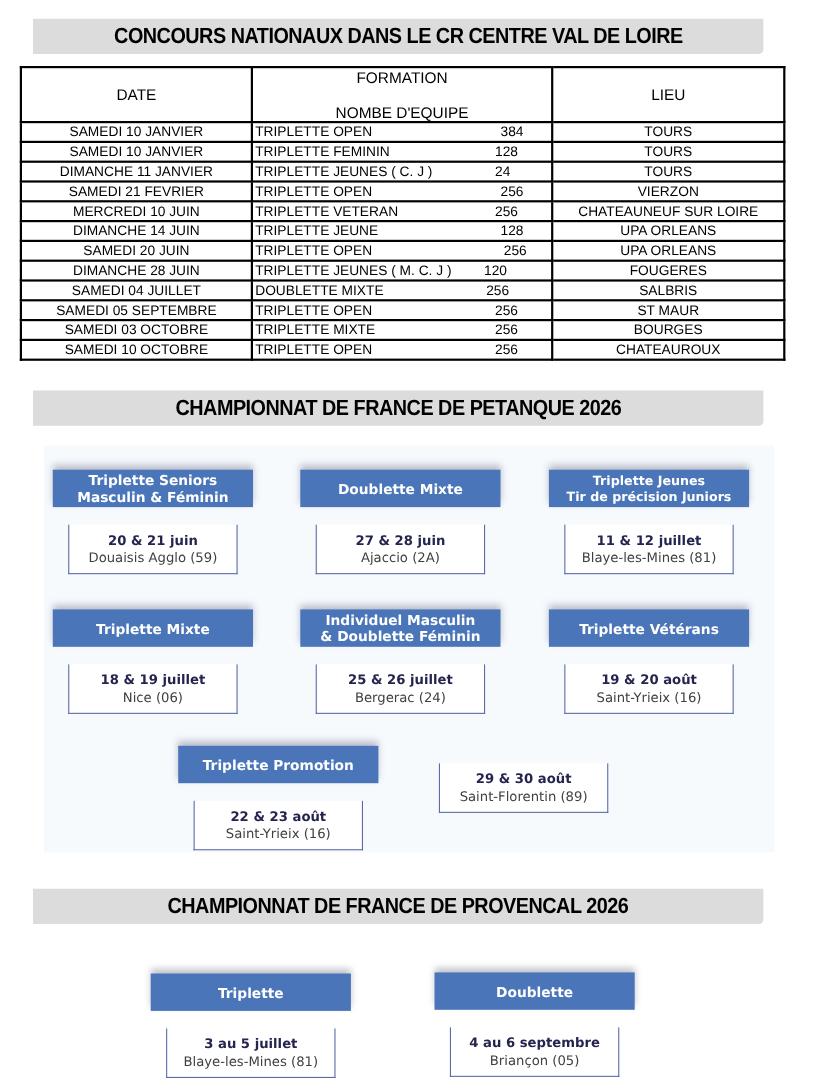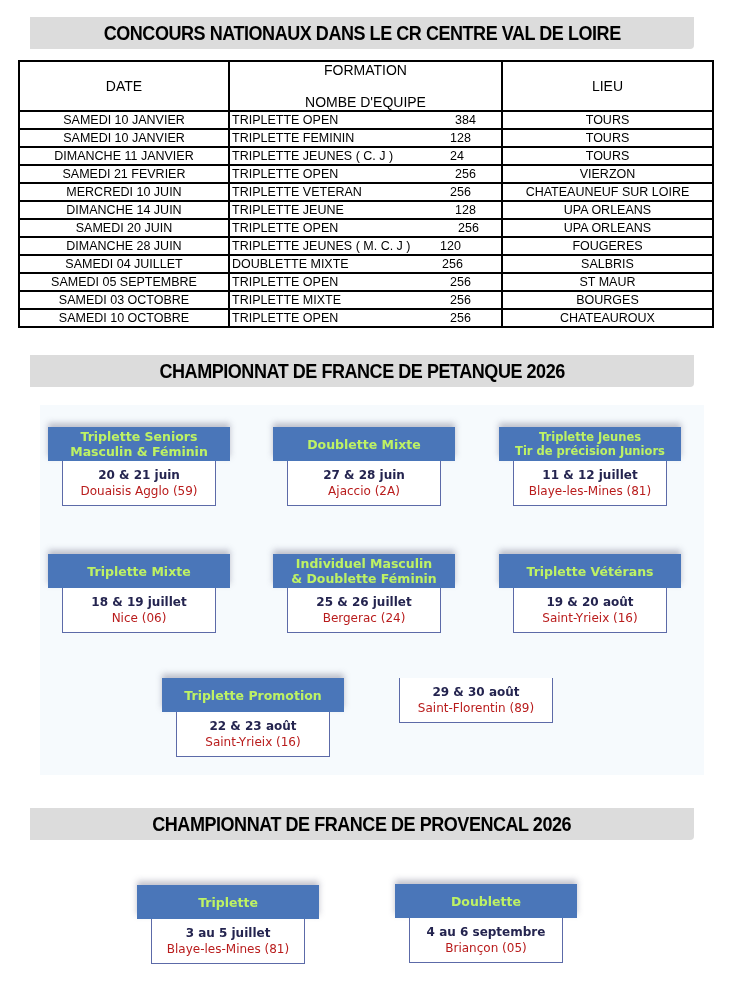--- a/index.html
+++ b/index.html
@@ -29,34 +29,34 @@
   .form-name { display: inline-block; }
   .form-count { position: absolute; top: 0; }
   .th-form { display: flex; justify-content: center; gap: 16px; flex-direction: column; }
 
   .panel {
     position: absolute; left: 40px; top: 405px; width: 664px; height: 370px;
     background: #f6fafd;
   }
   .card { position: absolute; width: 182px; }
   .card-head {
-    background: #4a76b9; color: #bef264; font-family: "DejaVu Sans", sans-serif;
+    background: #4a76b9; color: #ffffff; font-family: "DejaVu Sans", sans-serif;
     font-weight: bold; text-align: center; height: 34px;
     display: flex; align-items: center; justify-content: center; flex-direction: column;
     box-shadow: 0 -4px 6px rgba(80,80,110,0.35);
     font-size: 12.5px; line-height: 15px;
   }
   .card-head.small { font-size: 11.5px; line-height: 14px; }
   .card-body {
-    margin: 0 14px; background: #fff; border: 1.5px solid #5c6aa8; border-top: none;
+    margin: 16px 14px; background: #fff; border: 1.5px solid #5c6aa8; border-top: none;
     height: 44px; text-align: center; display: flex; flex-direction: column; justify-content: center;
     font-family: "DejaVu Sans", sans-serif;
   }
   .card-date { font-weight: bold; color: #24244f; font-size: 12px; line-height: 16px; }
-  .card-place { color: #b91c1c; font-size: 12px; line-height: 16px; }
+  .card-place { color: #404040; font-size: 12px; line-height: 16px; }
 </style>
 </head>
 <body>
 
 <div class="banner" style="top:17px;">
   <span>CONCOURS NATIONAUX DANS LE CR CENTRE VAL DE LOIRE</span>
 </div>
 
 <table class="concours">
   <colgroup>

